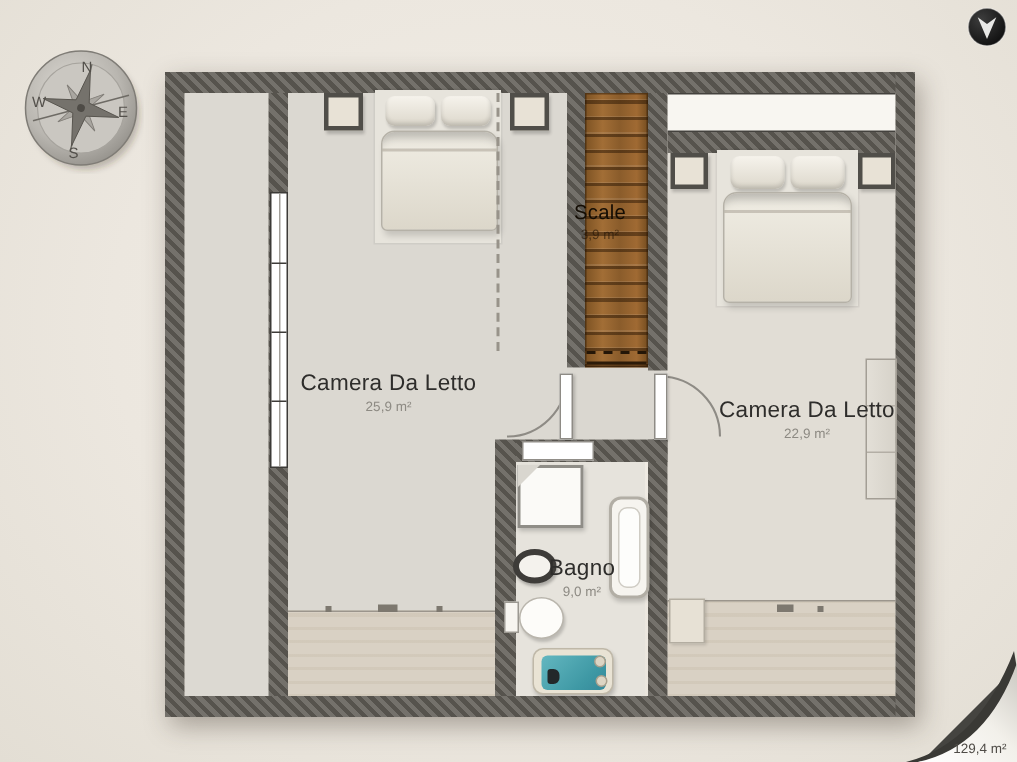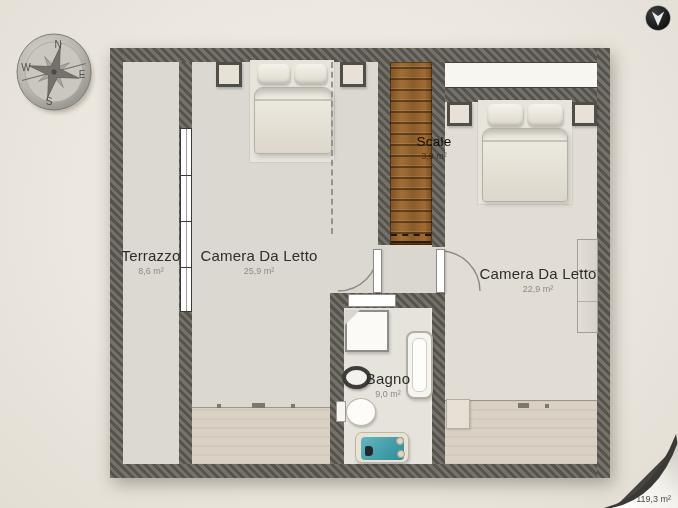--- a/index.html
+++ b/index.html
@@ -193,29 +193,25 @@
   <div class="sink" style="left:342px;top:366px;width:29px;height:23px;"></div>
   <div class="toilet-tank" style="left:336px;top:401px;width:10px;height:21px;"></div>
   <div class="toilet-bowl" style="left:346px;top:398px;width:28px;height:26px;"></div>
   <div class="jacuzzi" style="left:355px;top:432px;width:54px;height:31px;">
     <div class="water"></div>
     <div class="faucet"></div>
     <div class="soap" style="right:4px;top:4px;"></div>
     <div class="soap" style="right:3px;bottom:4px;"></div>
   </div>
 
-  <div class="room-label" style="left:151px;top:247px;">
-    <div class="room-name">Terrazzo</div>
-    <div class="room-area">8,6 m²</div>
-  </div>
   <div class="room-label" style="left:259px;top:247px;">
     <div class="room-name">Camera Da Letto</div>
     <div class="room-area">25,9 m²</div>
   </div>
-  <div class="room-label stairs-label" style="left:434px;top:134px;">
+  <div class="room-label stairs-label" style="left:400px;top:134px;">
     <div class="room-name">Scale</div>
     <div class="room-area">3,9 m²</div>
   </div>
   <div class="room-label" style="left:538px;top:265px;">
     <div class="room-name">Camera Da Letto</div>
     <div class="room-area">22,9 m²</div>
   </div>
   <div class="room-label" style="left:388px;top:370px;text-align:center;">
     <div class="room-name">Bagno</div>
     <div class="room-area">9,0 m²</div>
@@ -226,15 +222,15 @@
       <linearGradient id="fold" x1="0%" y1="100%" x2="100%" y2="0%">
         <stop offset="0%" stop-color="#ffffff"></stop>
           <stop offset="55%" stop-color="#f2f0ea"></stop>
           <stop offset="100%" stop-color="#cbc8c1"></stop>
       </linearGradient>
     </defs>
     <path d="M 82 18 L 82 82 L 18 82 Z" fill="#454440"></path>
     <path d="M 8 82 Q 56 70 80 8 L 82 20 Q 60 74 16 82 Z" fill="#3a3935"></path>
     <path d="M 16 82 Q 62 72 82 16 L 82 82 Z" fill="url(#fold)"></path>
   </svg>
-  <div class="total-area">119,3 m²</div>
+  <div class="total-area">129,4 m²</div>
 
 </div>
 
 </body></html>

